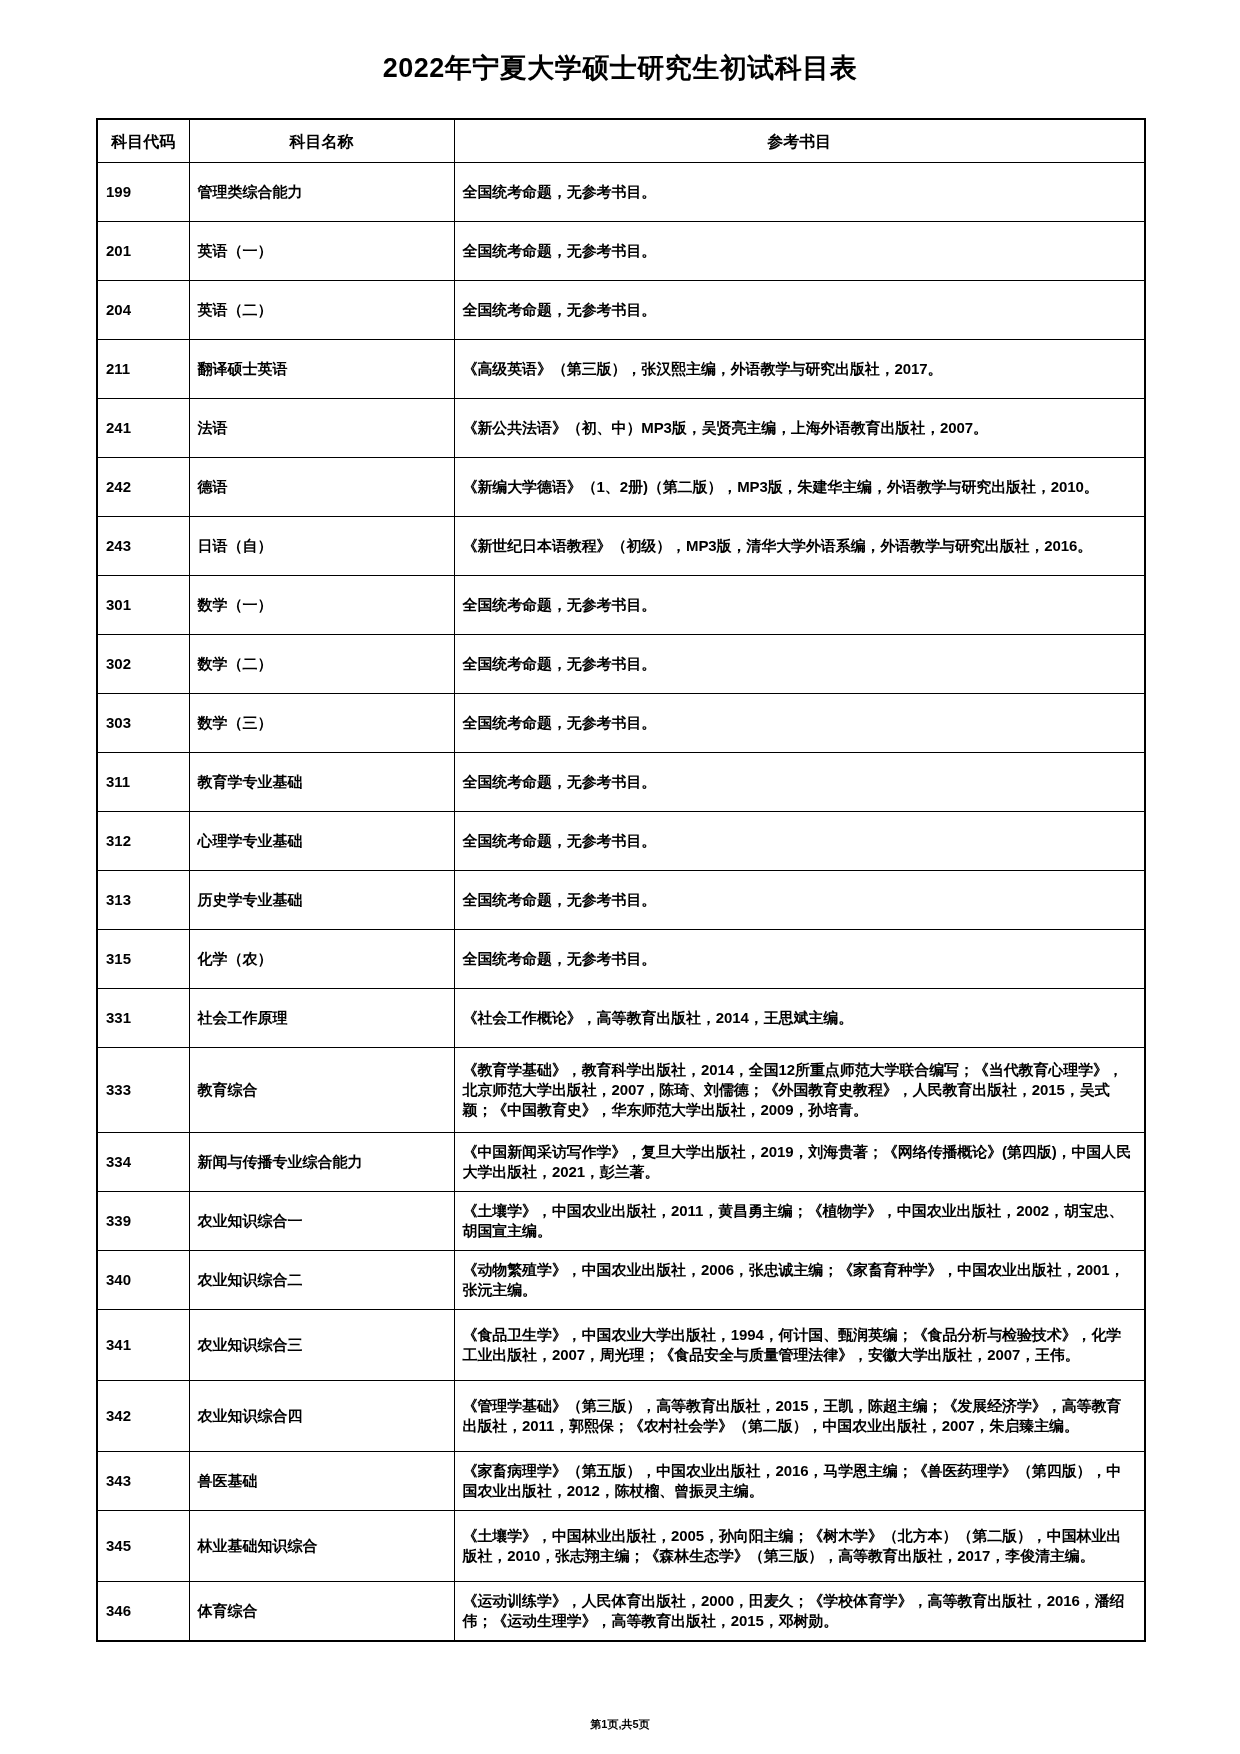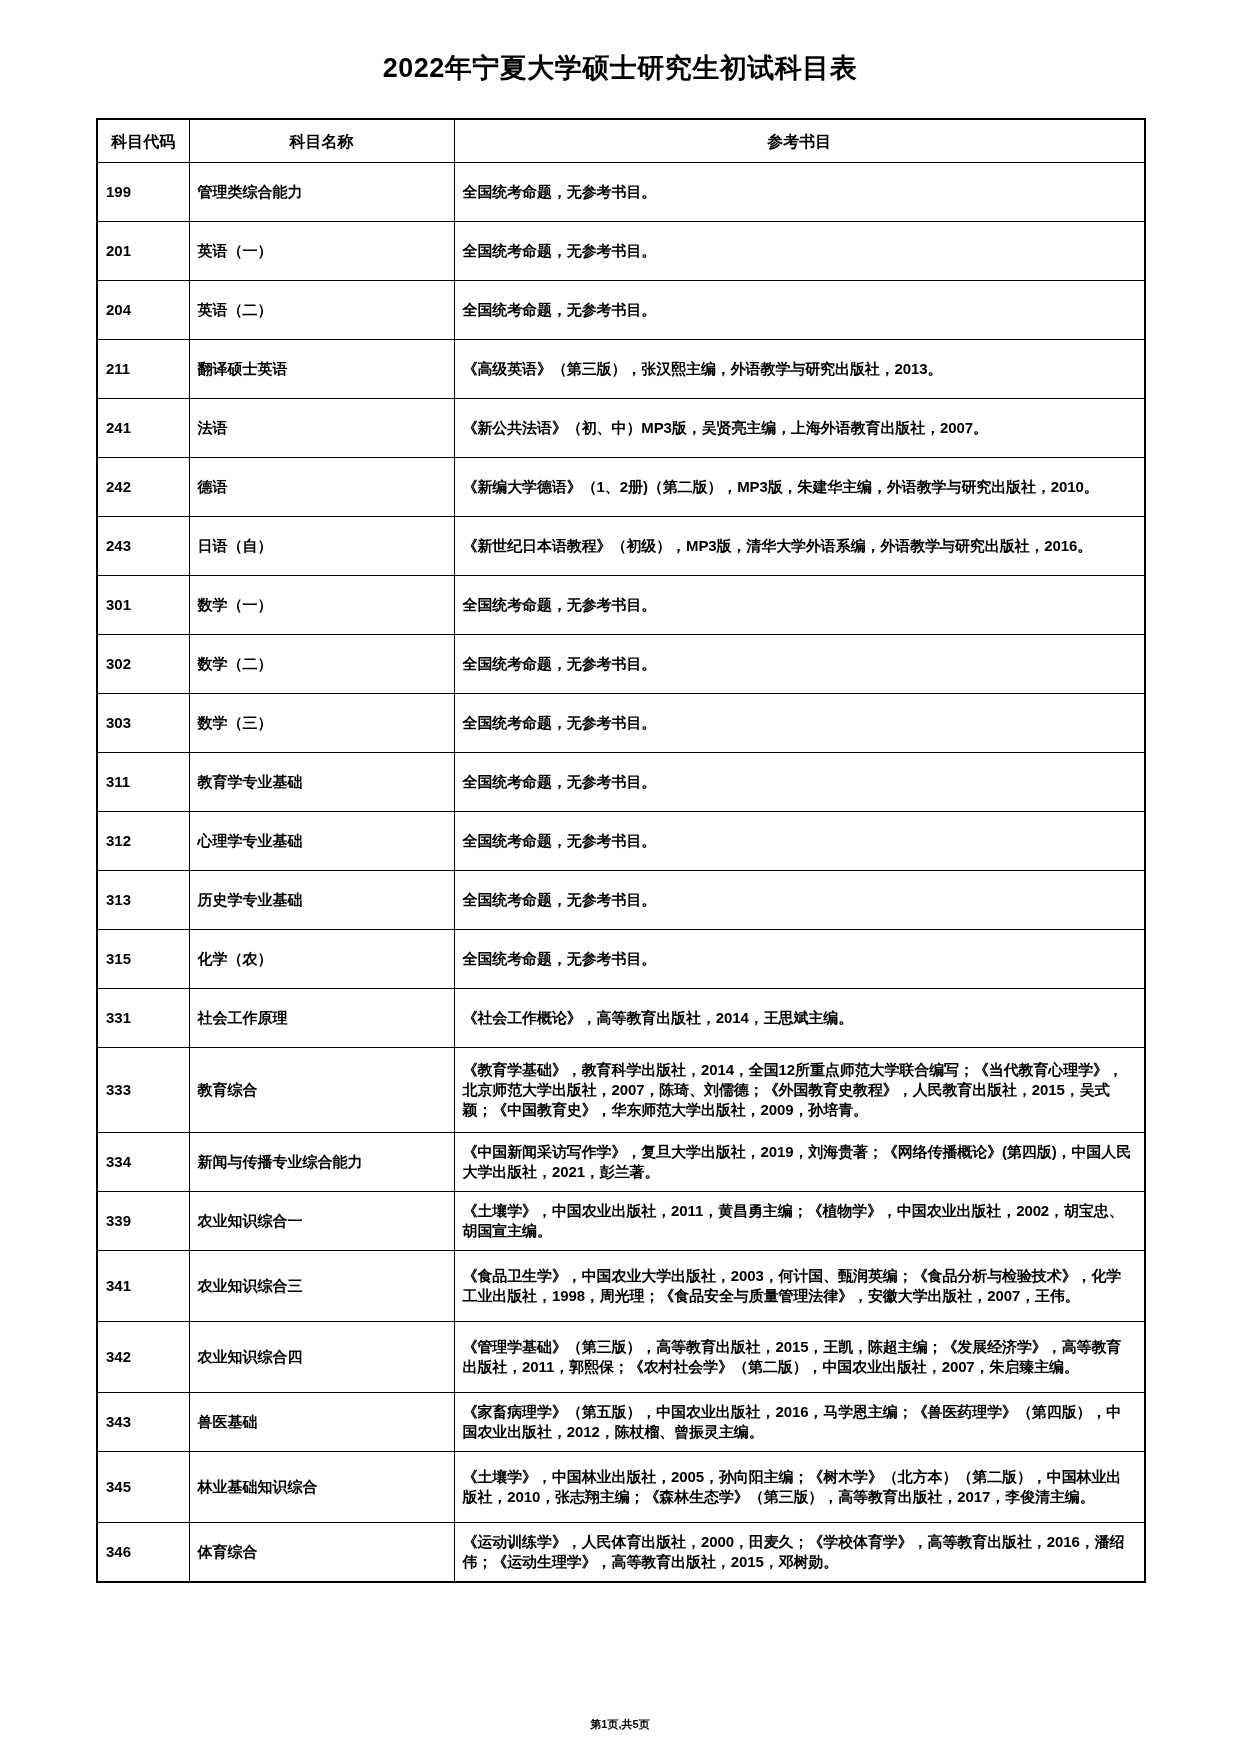--- a/index.html
+++ b/index.html
@@ -129,21 +129,21 @@
             <td class="books-cell">全国统考命题，无参考书目。</td>
           </tr>
           <tr class="r1">
             <td class="code-cell">204</td>
             <td class="name-cell">英语（二）</td>
             <td class="books-cell">全国统考命题，无参考书目。</td>
           </tr>
           <tr class="r1">
             <td class="code-cell">211</td>
             <td class="name-cell">翻译硕士英语</td>
-            <td class="books-cell">《高级英语》（第三版），张汉熙主编，外语教学与研究出版社，2013。</td>
+            <td class="books-cell">《高级英语》（第三版），张汉熙主编，外语教学与研究出版社，2017。</td>
           </tr>
           <tr class="r1">
             <td class="code-cell">241</td>
             <td class="name-cell">法语</td>
             <td class="books-cell">《新公共法语》（初、中）MP3版，吴贤亮主编，上海外语教育出版社，2007。</td>
           </tr>
           <tr class="r2">
             <td class="code-cell">242</td>
             <td class="name-cell">德语</td>
             <td class="books-cell">《新编大学德语》（1、2册)（第二版），MP3版，朱建华主编，外语教学与研究出版社，2010。</td>
@@ -201,24 +201,29 @@
           <tr class="r2">
             <td class="code-cell">334</td>
             <td class="name-cell">新闻与传播专业综合能力</td>
             <td class="books-cell">《中国新闻采访写作学》，复旦大学出版社，2019，刘海贵著；《网络传播概论》(第四版)，中国人民大学出版社，2021，彭兰著。</td>
           </tr>
           <tr class="r2">
             <td class="code-cell">339</td>
             <td class="name-cell">农业知识综合一</td>
             <td class="books-cell">《土壤学》，中国农业出版社，2011，黄昌勇主编；《植物学》，中国农业出版社，2002，胡宝忠、胡国宣主编。</td>
           </tr>
+          <tr class="r2">
+            <td class="code-cell">340</td>
+            <td class="name-cell">农业知识综合二</td>
+            <td class="books-cell">《动物繁殖学》，中国农业出版社，2006，张忠诚主编；《家畜育种学》，中国农业出版社，2001，张沅主编。</td>
+          </tr>
           <tr class="r3">
             <td class="code-cell">341</td>
             <td class="name-cell">农业知识综合三</td>
-            <td class="books-cell">《食品卫生学》，中国农业大学出版社，2003，何计国、甄润英编；《食品分析与检验技术》，化学工业出版社，1998，周光理；《食品安全与质量管理法律》，安徽大学出版社，2007，王伟。</td>
+            <td class="books-cell">《食品卫生学》，中国农业大学出版社，1994，何计国、甄润英编；《食品分析与检验技术》，化学工业出版社，2007，周光理；《食品安全与质量管理法律》，安徽大学出版社，2007，王伟。</td>
           </tr>
           <tr class="r3">
             <td class="code-cell">342</td>
             <td class="name-cell">农业知识综合四</td>
             <td class="books-cell">《管理学基础》（第三版），高等教育出版社，2015，王凯，陈超主编；《发展经济学》，高等教育出版社，2011，郭熙保；《农村社会学》（第二版），中国农业出版社，2007，朱启臻主编。</td>
           </tr>
           <tr class="r2">
             <td class="code-cell">343</td>
             <td class="name-cell">兽医基础</td>
             <td class="books-cell">《家畜病理学》（第五版），中国农业出版社，2016，马学恩主编；《兽医药理学》（第四版），中国农业出版社，2012，陈杖榴、曾振灵主编。</td>

